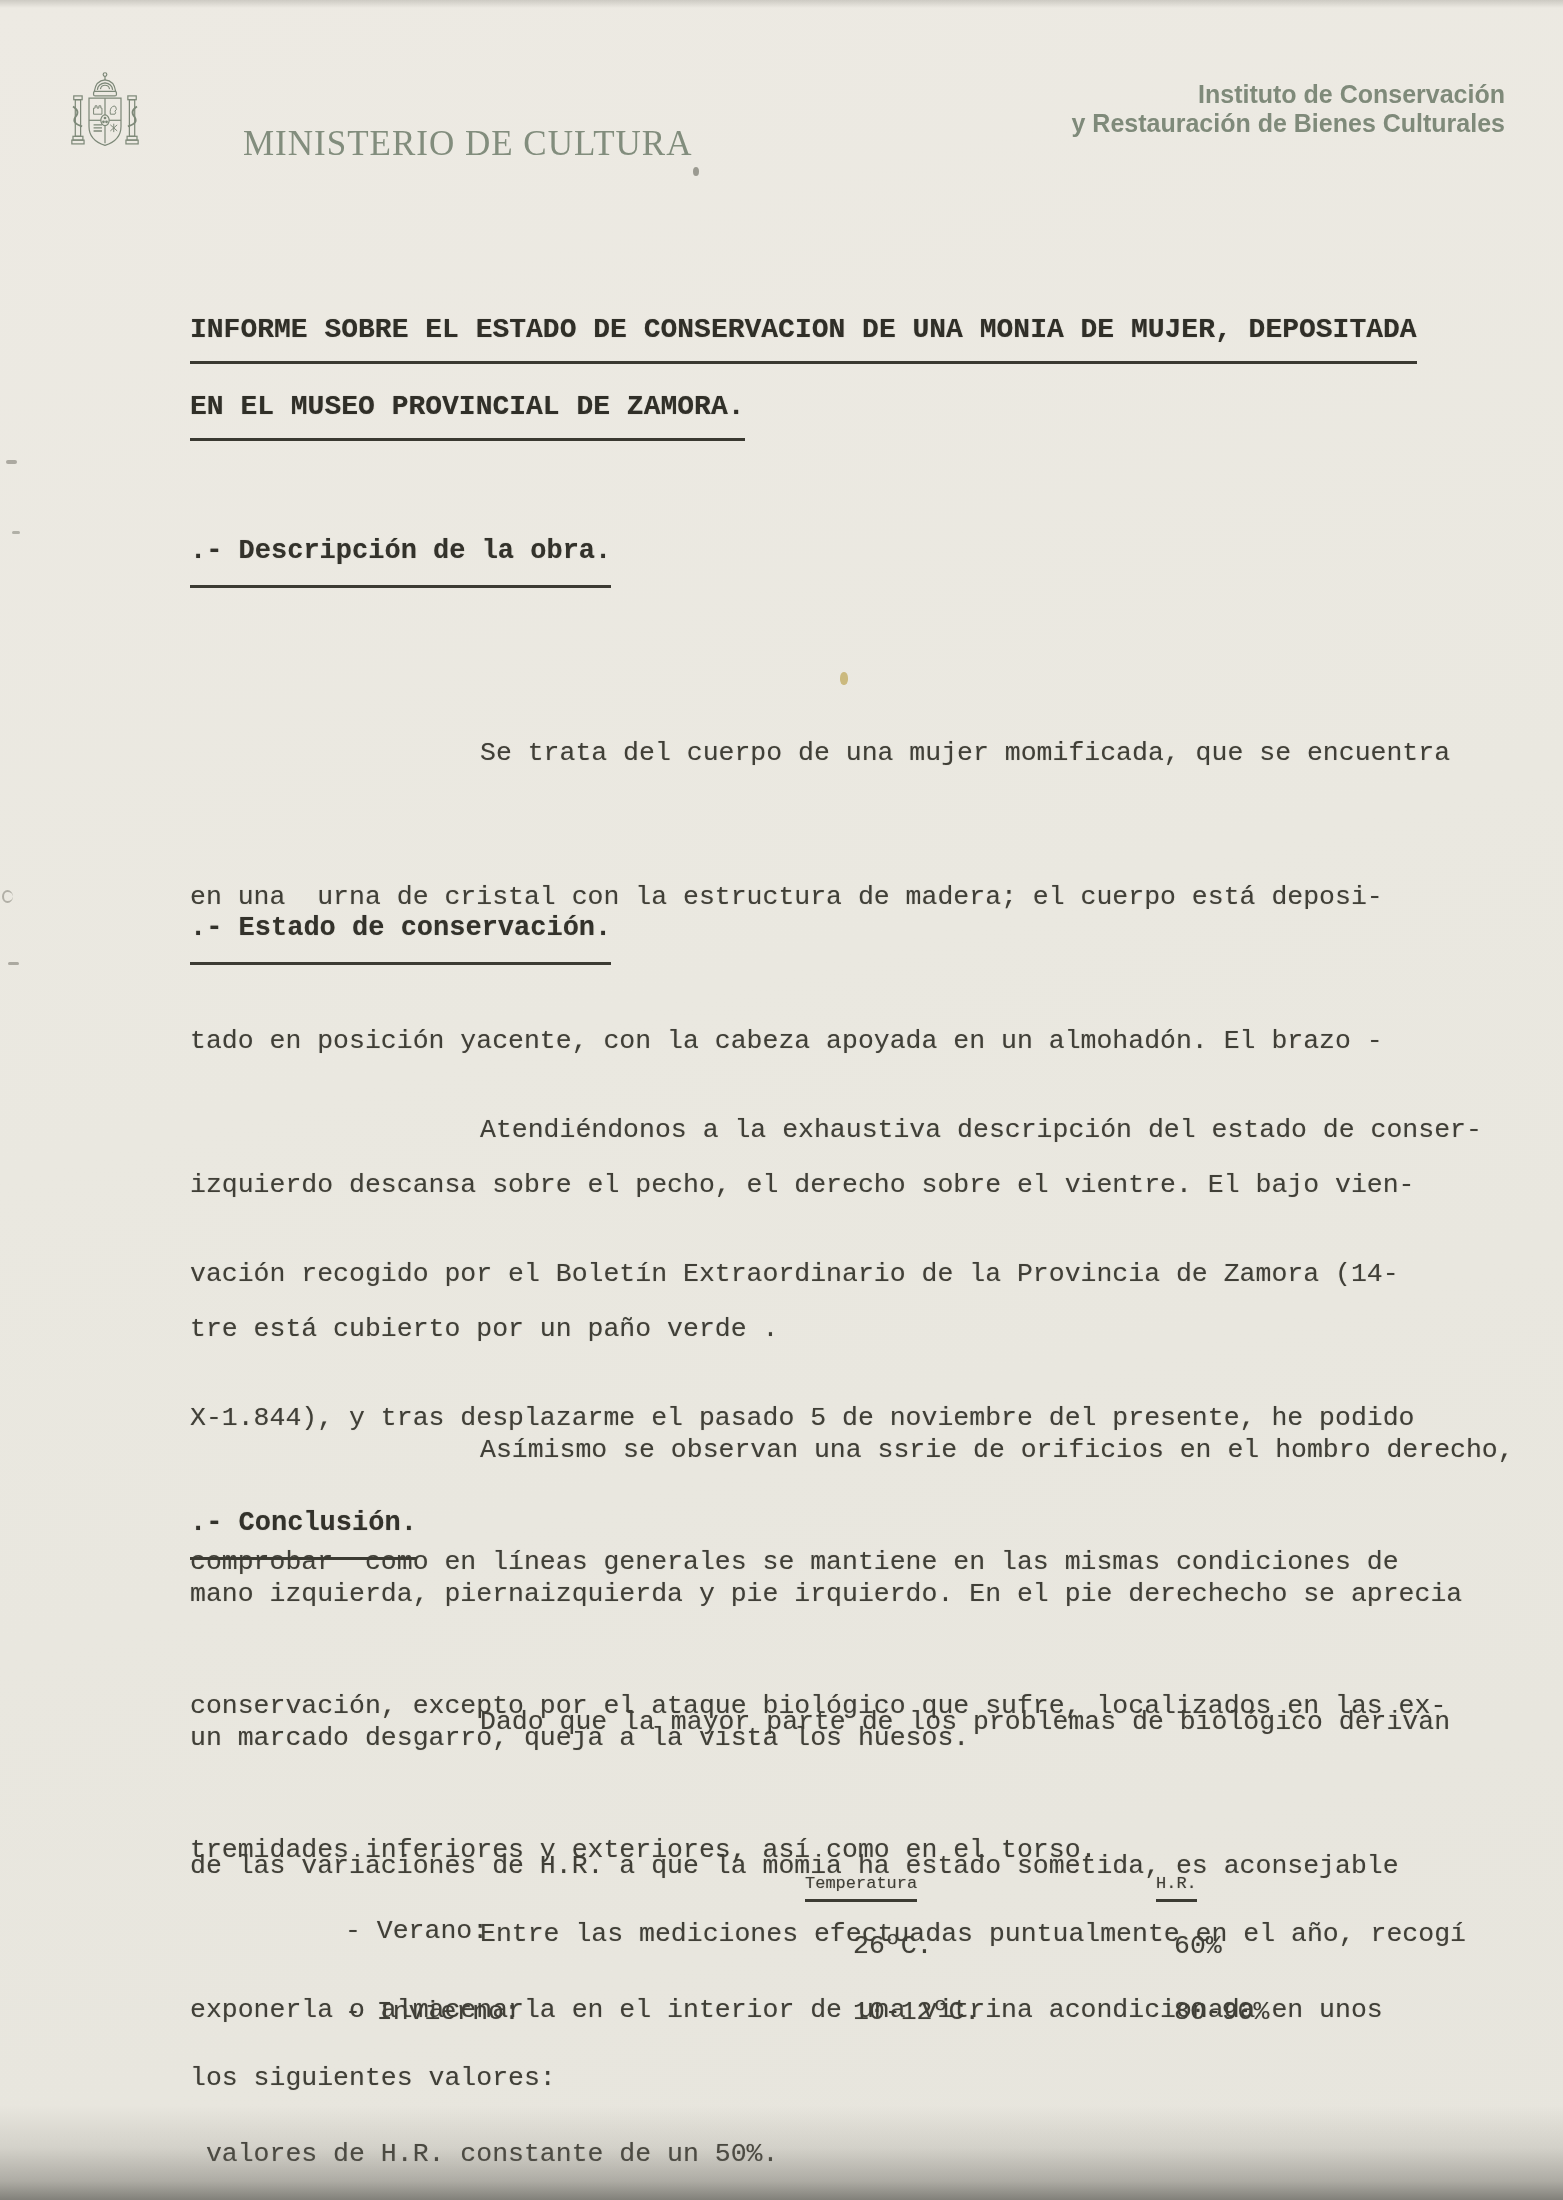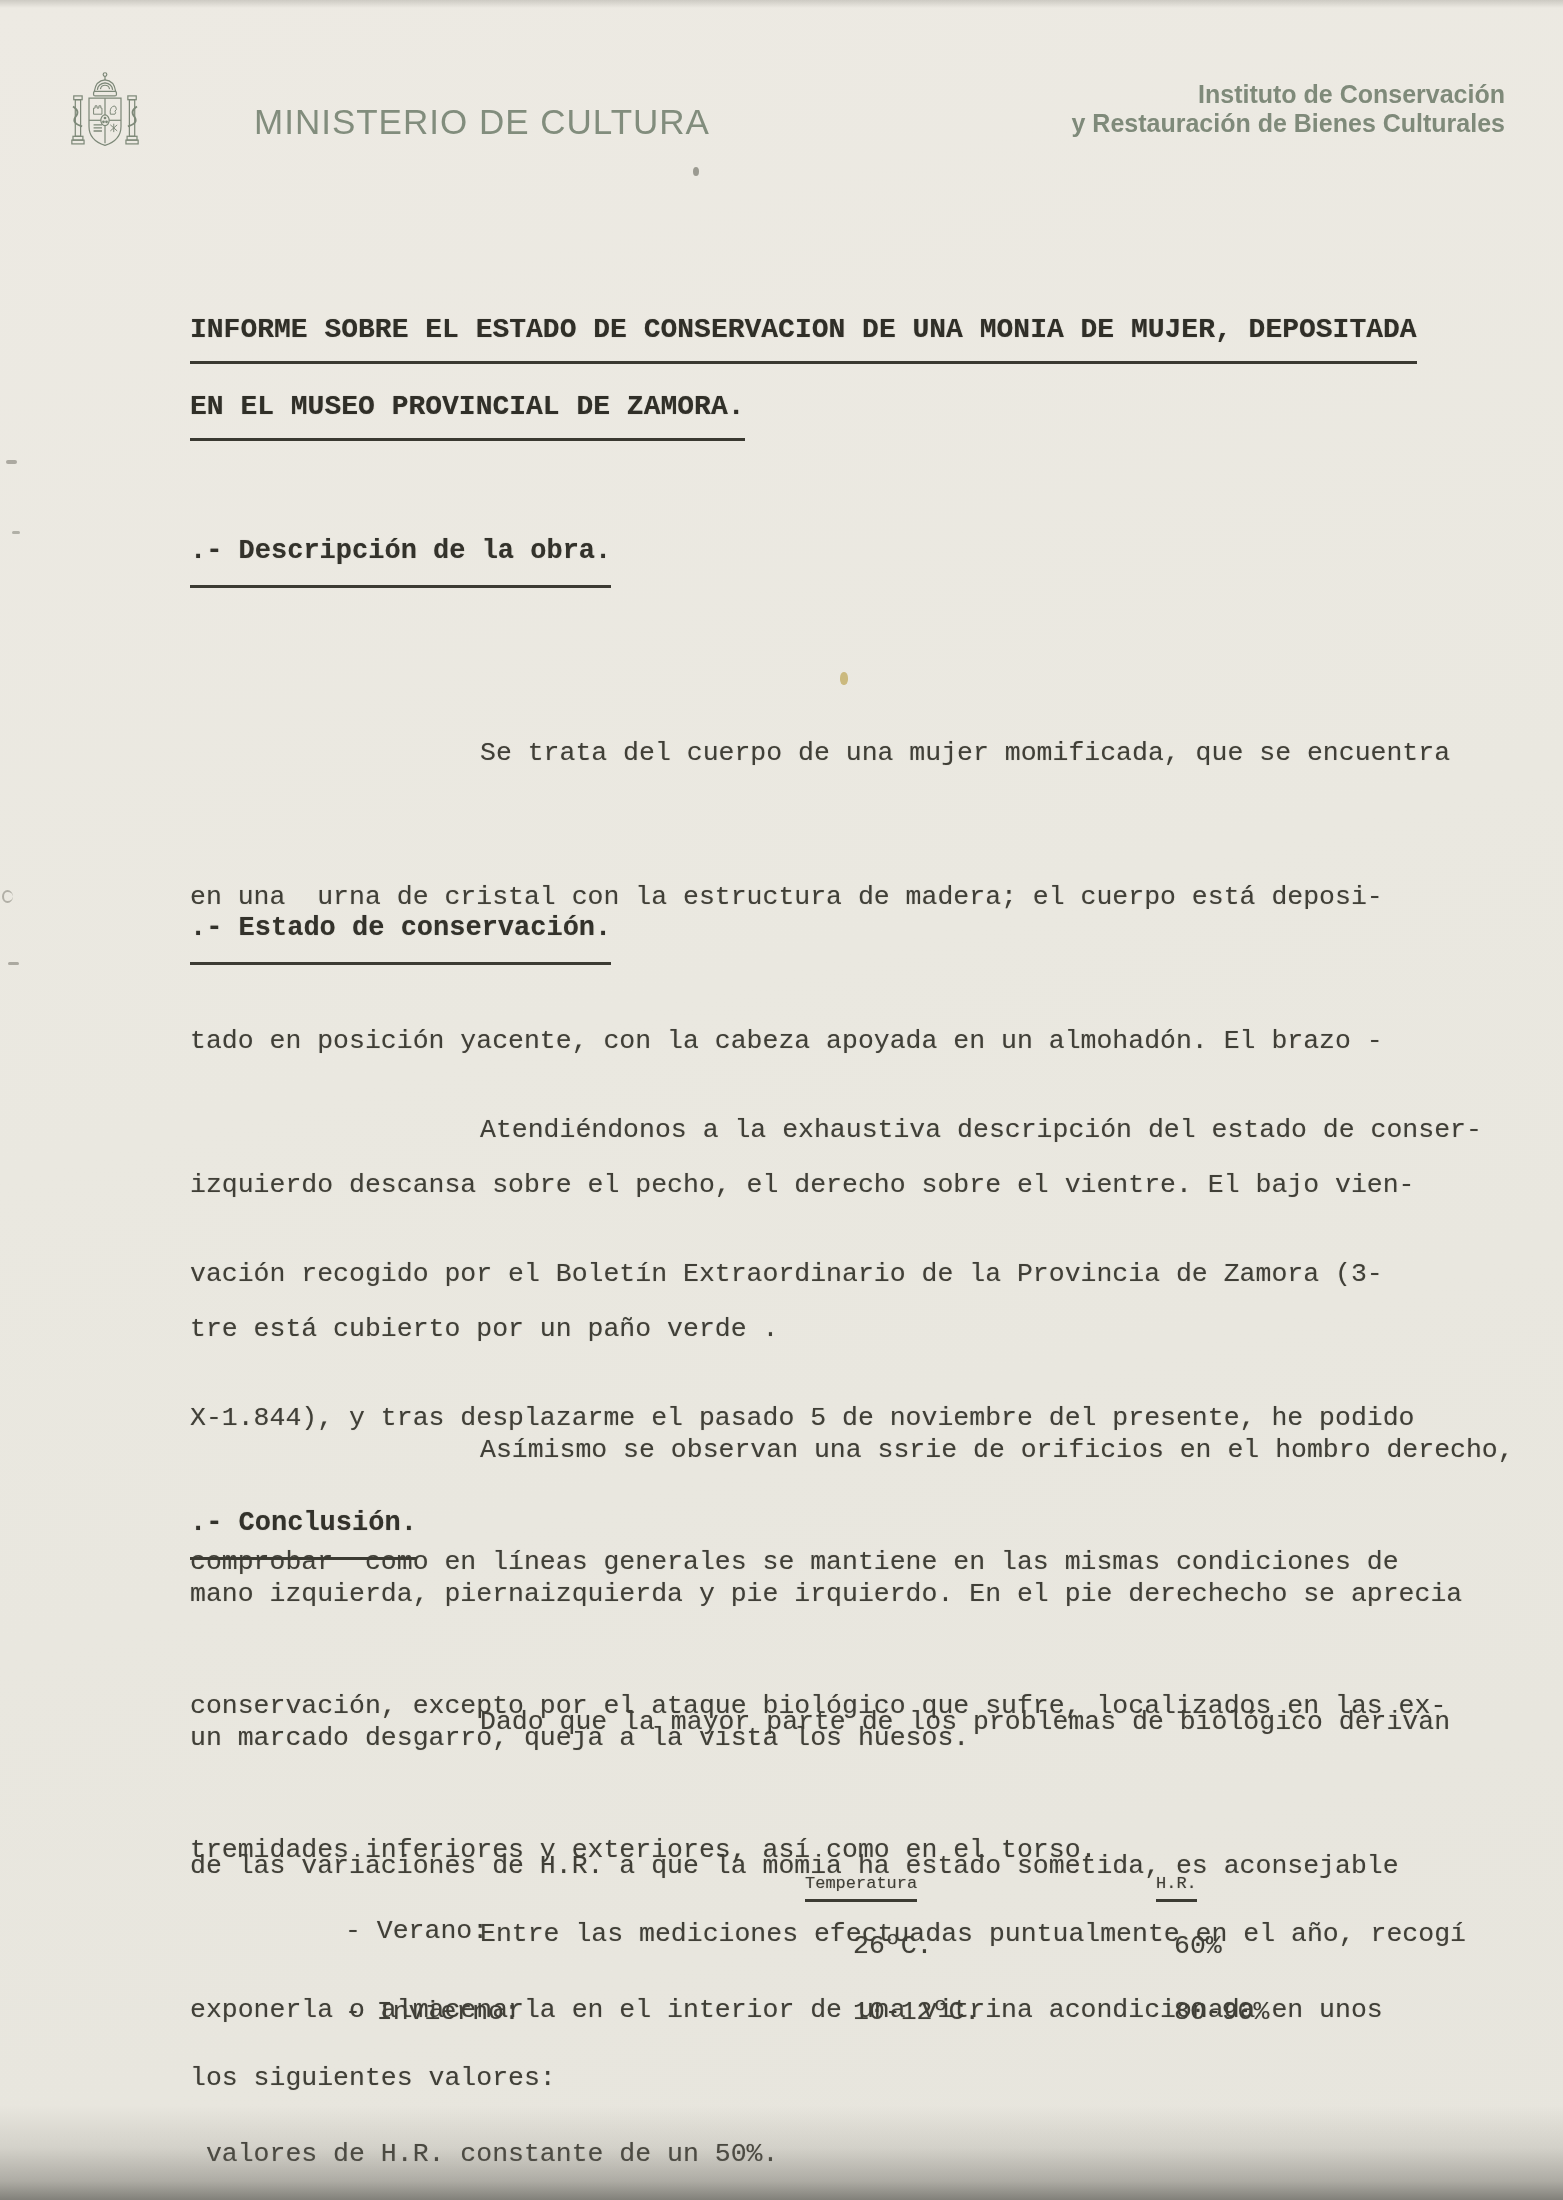--- a/index.html
+++ b/index.html
@@ -12,25 +12,24 @@
     background: linear-gradient(165deg, #edeae3 0%, #eae8e0 45%, #e7e5dd 100%);
     overflow: hidden;
     font-family: "Liberation Mono", "DejaVu Sans Mono", monospace;
     color: #403f37;
   }
   
   .coat {
     position: absolute; left: 66px; top: 70px; width: 78px; height: 80px;
   }
   .ministry {
-    position: absolute; left: 243px; top: 102px;
-    font-family: Liberation Sans, sans-serif;
+    position: absolute; left: 243px; top: 124px;
+    font-family: Liberation Serif, serif;
     font-size: 35px; letter-spacing: 1px; font-weight: 500;
     color: #828d7d;
-    margin-left: 11px;
   }
   .institute {
     position: absolute; right: 58px; top: 80px;
     font-family: "Liberation Sans", sans-serif;
     font-size: 25px; font-weight: bold; line-height: 29px;
     color: #7f8a7a; text-align: right; margin-left: 45px;
   }
   
   .tw { position: absolute; white-space: pre; }
   .title-line {
@@ -134,21 +133,21 @@
     <div class="line">en una  urna de cristal con la estructura de madera; el cuerpo está deposi-</div>
     <div class="line">tado en posición yacente, con la cabeza apoyada en un almohadón. El brazo -</div>
     <div class="line">izquierdo descansa sobre el pecho, el derecho sobre el vientre. El bajo vien-</div>
     <div class="line">tre está cubierto por un paño verde .</div>
   </div>
 
   <div class="tw heading" style="top:913px">.- Estado de conservación.</div>
 
   <div class="tw para" style="top:1010px">
     <div class="line">Atendiéndonos a la exhaustiva descripción del estado de conser-</div>
-    <div class="line">vación recogido por el Boletín Extraordinario de la Provincia de Zamora (3-</div>
+    <div class="line">vación recogido por el Boletín Extraordinario de la Provincia de Zamora (14-</div>
     <div class="line">X-1.844), y tras desplazarme el pasado 5 de noviembre del presente, he podido</div>
     <div class="line">comprobar  como en líneas generales se mantiene en las mismas condiciones de</div>
     <div class="line">conservación, excepto por el ataque biológico que sufre, localizados en las ex-</div>
     <div class="line">tremidades inferiores y exteriores, así como en el torso.</div>
   </div>
 
   <div class="tw para" style="top:1330px">
     <div class="line">Asímismo se observan una ssrie de orificios en el hombro derecho,</div>
     <div class="line">mano izquierda, piernaizquierda y pie irquierdo. En el pie derechecho se aprecia</div>
     <div class="line">un marcado desgarro, queja a la vista los huesos.</div>

